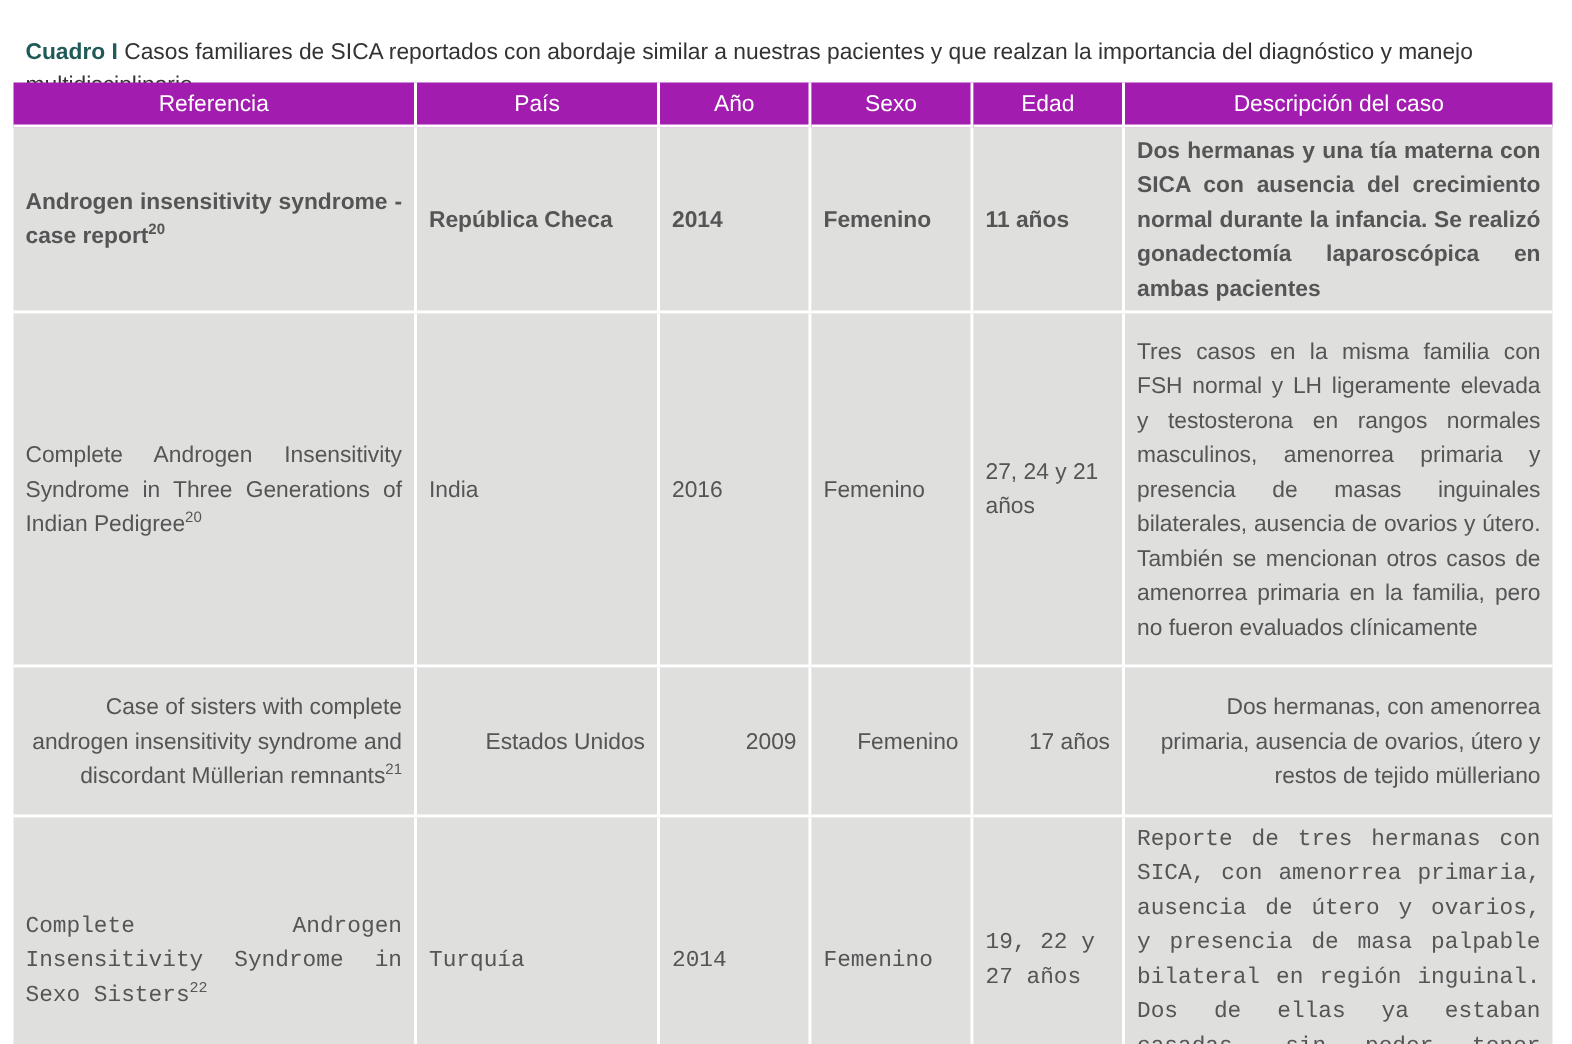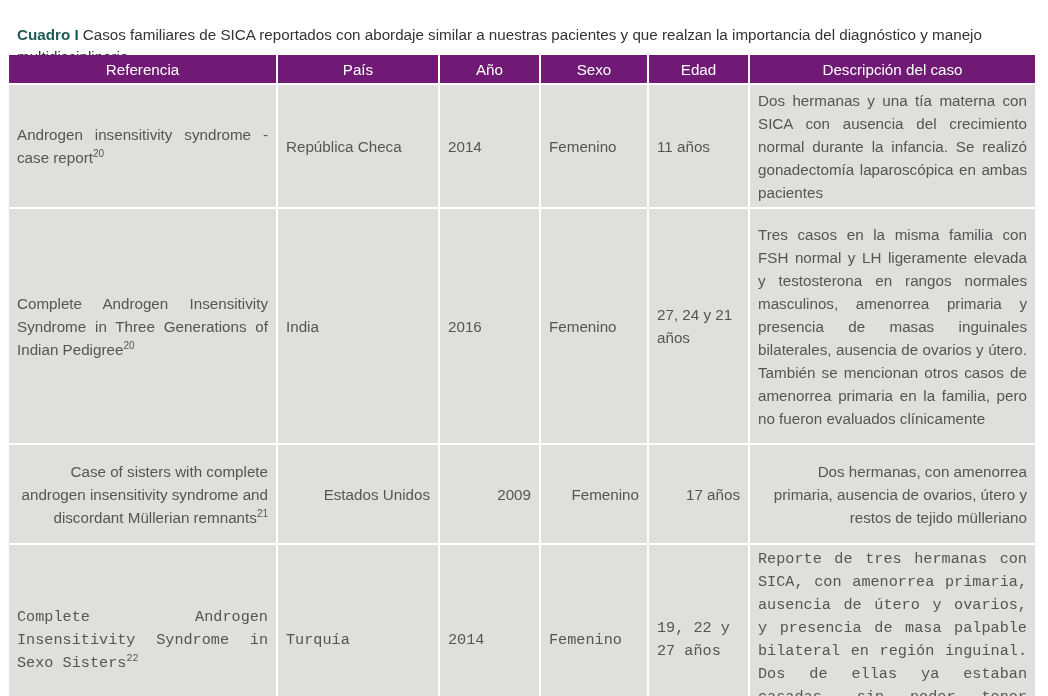--- a/index.html
+++ b/index.html
@@ -14,37 +14,37 @@
   }
   .caption .label { color: #1e5a57; font-weight: bold; }
   table {
     position: absolute; left: 9px; top: 55px;
     width: 1026px;
     border-collapse: separate; border-spacing: 0;
     table-layout: fixed;
     font-size: 15.2px;
   }
   th {
-    background: #701a75; color: #ffffff; font-weight: normal;
+    background: #a21caf; color: #ffffff; font-weight: normal;
     height: 28px; padding: 0; text-align: center;
     border-right: 2px solid #ffffff;
     border-bottom: 2px solid #ffffff;
   }
   th:last-child, td:last-child { border-right: none; margin-top: 26px; }
   td {
     background: #dfe0de; vertical-align: middle;
     padding: 3px 8px; line-height: 23px;
     border-right: 2px solid #ffffff;
     border-bottom: 2px solid #ffffff;
     color: #555555;
   }
   td.ref, td.desc { text-align: justify; }
   td.ref { padding-right: 8px; }
   sup { font-size: 10px; line-height: 0; vertical-align: 6px; }
-  tr.r1 td { height: 116px; }
+  tr.r1 td { height: 116px; font-weight: bold; }
   tr.r2 td { height: 228px; }
   tr.r3 td { height: 92px; text-align: right; }
   tr.r4 td { height: 136px; font-family: Liberation Mono, monospace; }
 </style>
 </head>
 <body>
 
 <div class="caption">
   <span class="label">Cuadro I</span><span> Casos familiares de SICA reportados con abordaje similar a nuestras pacientes y que realzan la importancia del diagnóstico y manejo multidisciplinario</span>
 </div>

